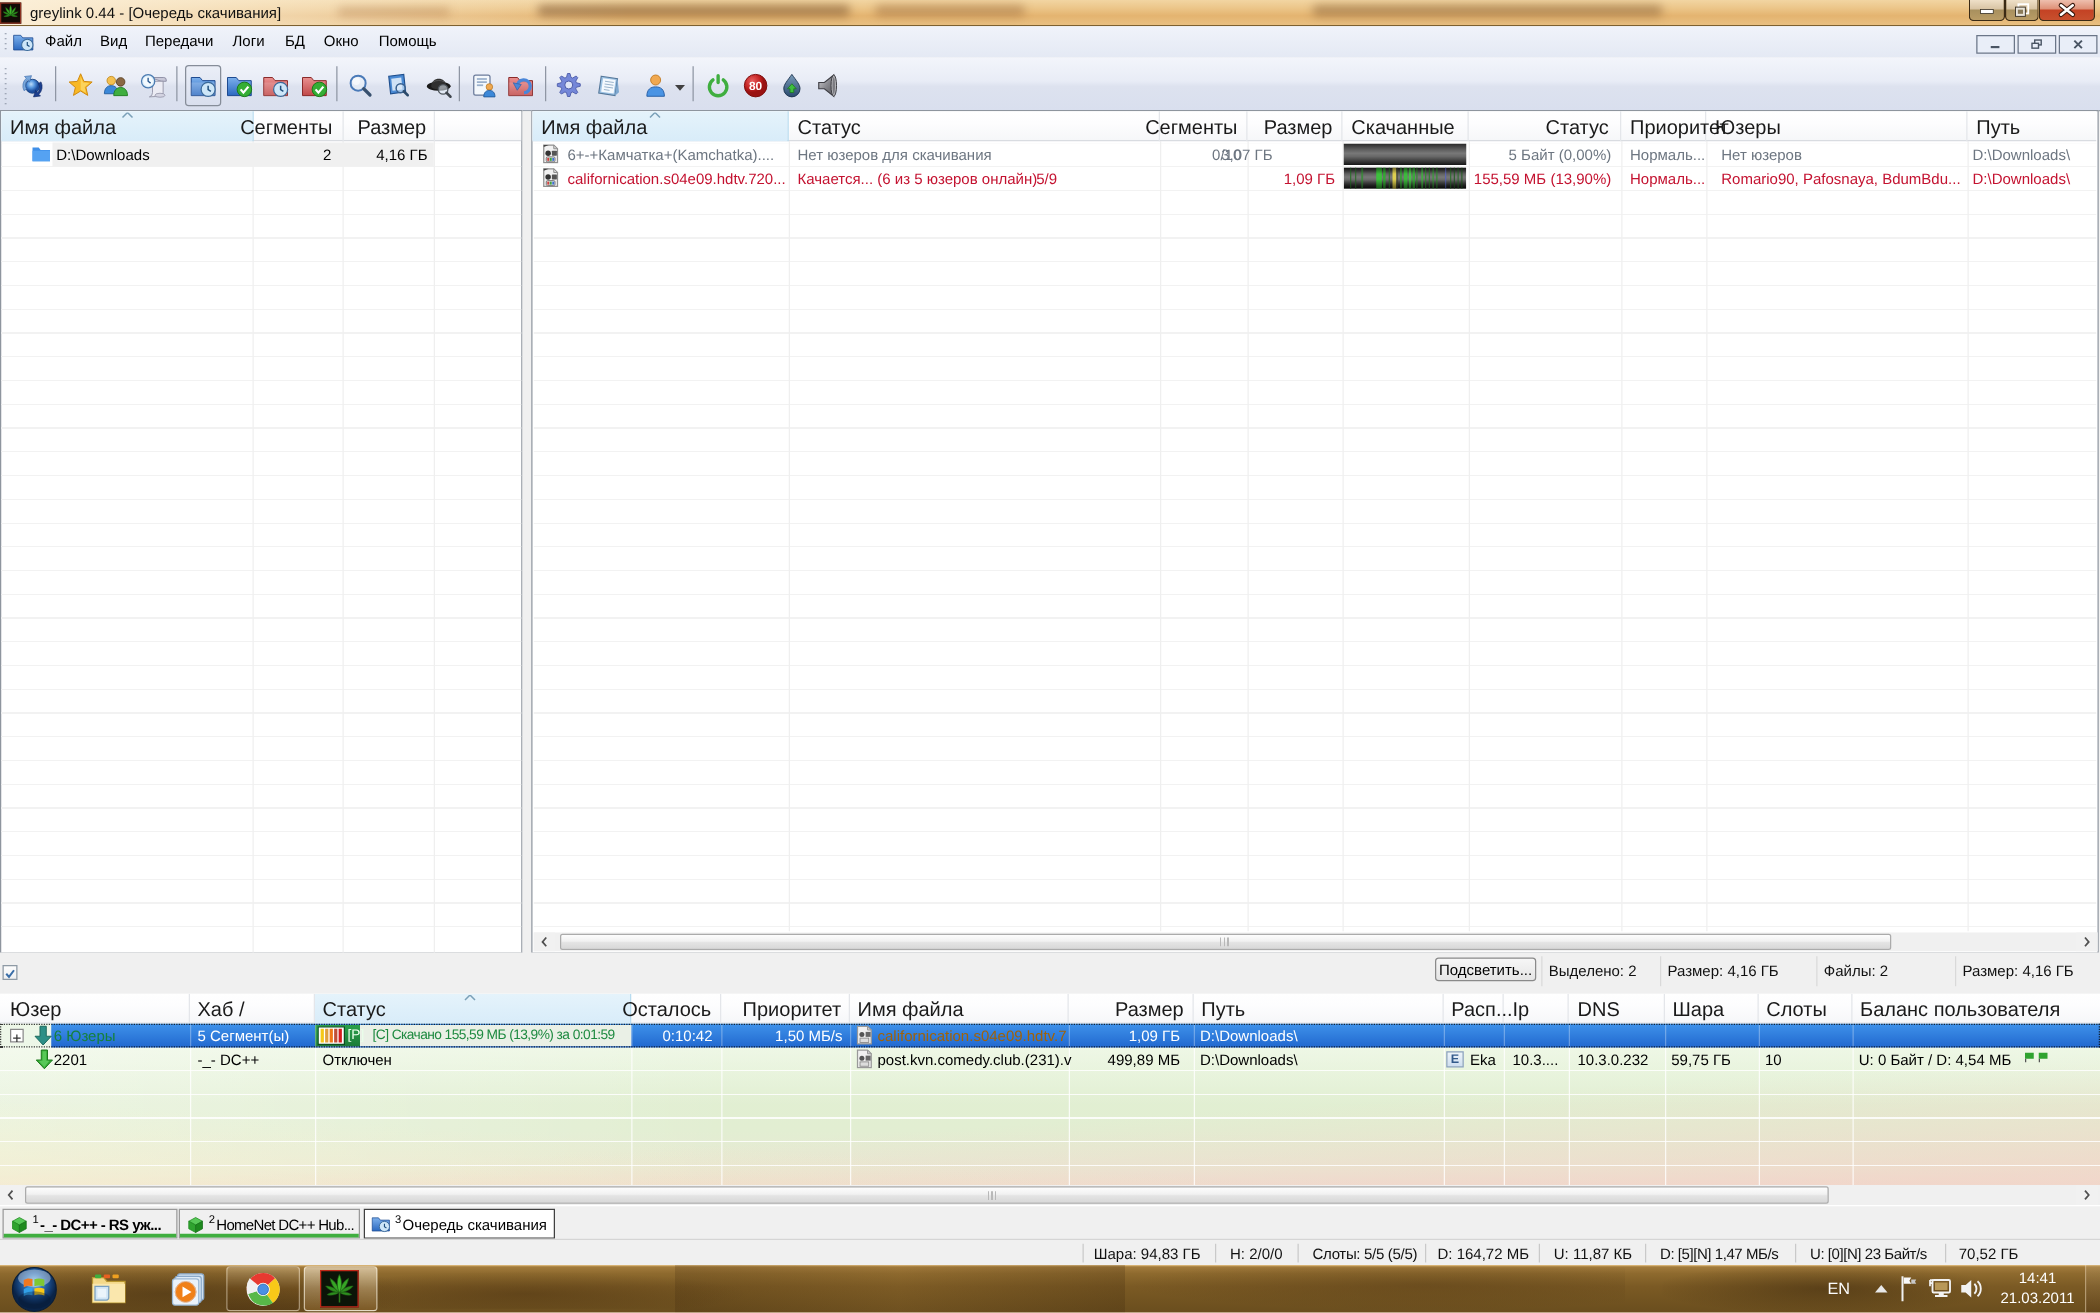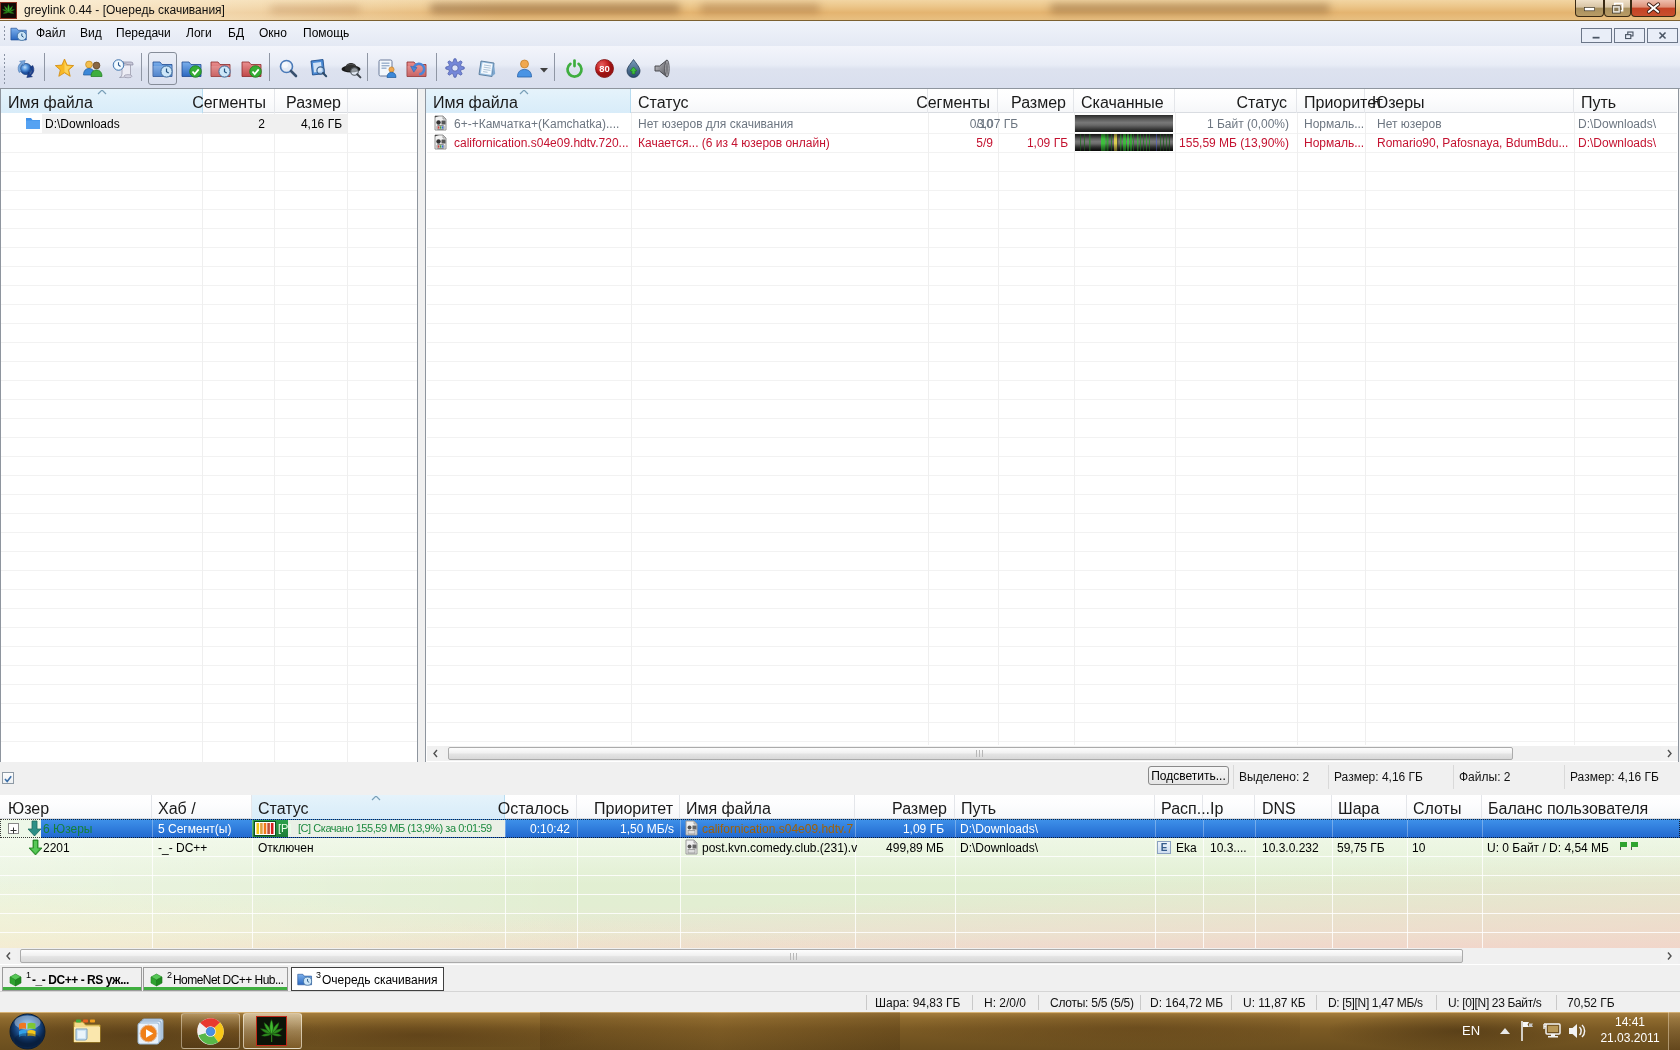--- a/index.html
+++ b/index.html
@@ -369,40 +369,40 @@
           <rect x="4" y="10.5" width="7" height="4" rx="1" fill="#e8e8e8" stroke="#777" stroke-width=".8"></rect>
           <rect x="4.8" y="11.3" width="1.6" height="2.4" fill="#d04040"></rect>
           <rect x="6.8" y="11.3" width="1.6" height="2.4" fill="#40a040"></rect>
           <rect x="8.8" y="11.3" width="1.6" height="2.4" fill="#4070d0"></rect>
           <path d="M2 2.5 l4 -1.5 h-4 z" fill="#444"></path>
         </svg>
   <div class="abs" style="left:27px;top:3px">6+-+Камчатка+(Kamchatka)....</div>
   <div class="abs" style="left:211px;top:3px">Нет юзеров для скачивания</div>
   <div class="abs" style="left:402px;top:3px;width:164px;text-align:right">0/10</div>
   <div class="abs" style="left:500px;top:3px;width:141px;text-align:center">3,07 ГБ</div>
-  <div class="abs" style="left:702px;top:3px;width:160px;text-align:right">1 Байт (0,00%)</div>
+  <div class="abs" style="left:702px;top:3px;width:160px;text-align:right">5 Байт (0,00%)</div>
   <div class="abs" style="left:877px;top:3px">Нормаль...</div>
   <div class="abs" style="left:950px;top:3px">Нет юзеров</div>
   <div class="abs" style="left:1151px;top:3px">D:\Downloads\</div>
  </div>
  <div class="row2" style="position:absolute;left:1px;top:44px;width:1250px;height:19px;color:#c41230">
   <svg class="abs" style="left:6px;top:1px" width="15" height="16" viewBox="0 0 15 16">
           <path d="M2 1 h8 l3 3 v11 H2 z" fill="#f2f2f2" stroke="#909090"></path>
           <path d="M10 1 l3 3 h-3 z" fill="#d8d8d8" stroke="#909090" stroke-width=".8"></path>
           <circle cx="5.5" cy="7.5" r="2.2" fill="#333"></circle>
           <rect x="8.5" y="5.5" width="4" height="4" rx=".5" fill="#555"></rect>
           <rect x="4" y="10.5" width="7" height="4" rx="1" fill="#e8e8e8" stroke="#777" stroke-width=".8"></rect>
           <rect x="4.8" y="11.3" width="1.6" height="2.4" fill="#d04040"></rect>
           <rect x="6.8" y="11.3" width="1.6" height="2.4" fill="#40a040"></rect>
           <rect x="8.8" y="11.3" width="1.6" height="2.4" fill="#4070d0"></rect>
           <path d="M2 2.5 l4 -1.5 h-4 z" fill="#444"></path>
         </svg>
   <div class="abs" style="left:27px;top:3px">californication.s04e09.hdtv.720...</div>
-  <div class="abs" style="left:211px;top:3px">Качается... (6 из 4 юзеров онлайн)</div>
-  <div class="abs" style="left:402px;top:3px;width:164px;text-align:right">5/9</div>
+  <div class="abs" style="left:211px;top:3px">Качается... (6 из 5 юзеров онлайн)</div>
+  <div class="abs" style="left:402px;top:3px;width:164px;text-align:left">5/9</div>
   <div class="abs" style="left:500px;top:3px;width:141px;text-align:right">1,09 ГБ</div>
   <div class="abs" style="left:702px;top:3px;width:160px;text-align:right">155,59 МБ (13,90%)</div>
   <div class="abs" style="left:877px;top:3px">Нормаль...</div>
   <div class="abs" style="left:950px;top:3px">Romario90, Pafosnaya, BdumBdu...</div>
   <div class="abs" style="left:1151px;top:3px">D:\Downloads\</div>
  </div>
  <div class="abs" style="left:649px;top:26px;width:98px;height:17px;background:linear-gradient(180deg,#2a2a2a 0,#5a5a5a 25%,#787878 45%,#686868 60%,#343434 85%,#161616 100%)"></div>
  <svg class="abs" style="left:649px;top:45px" width="98" height="17" viewBox="0 0 98 17">
   <defs>
           <linearGradient id="pgrad" x1="0" y1="0" x2="0" y2="1">

